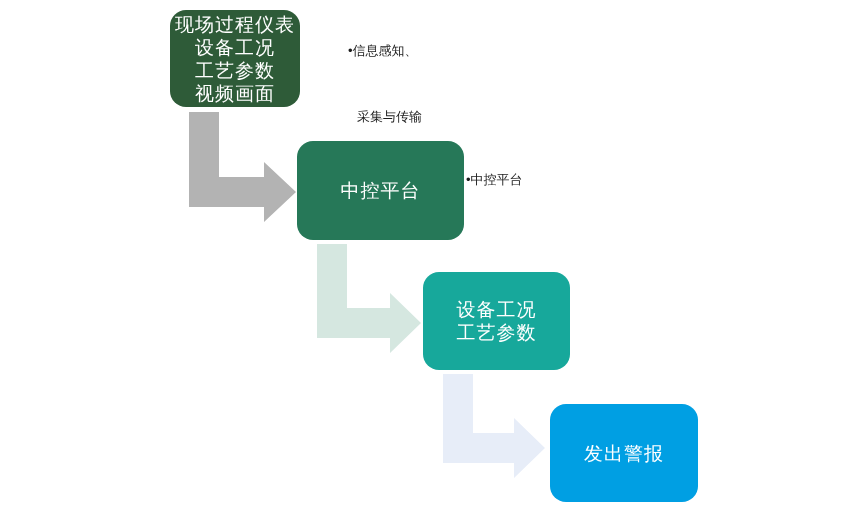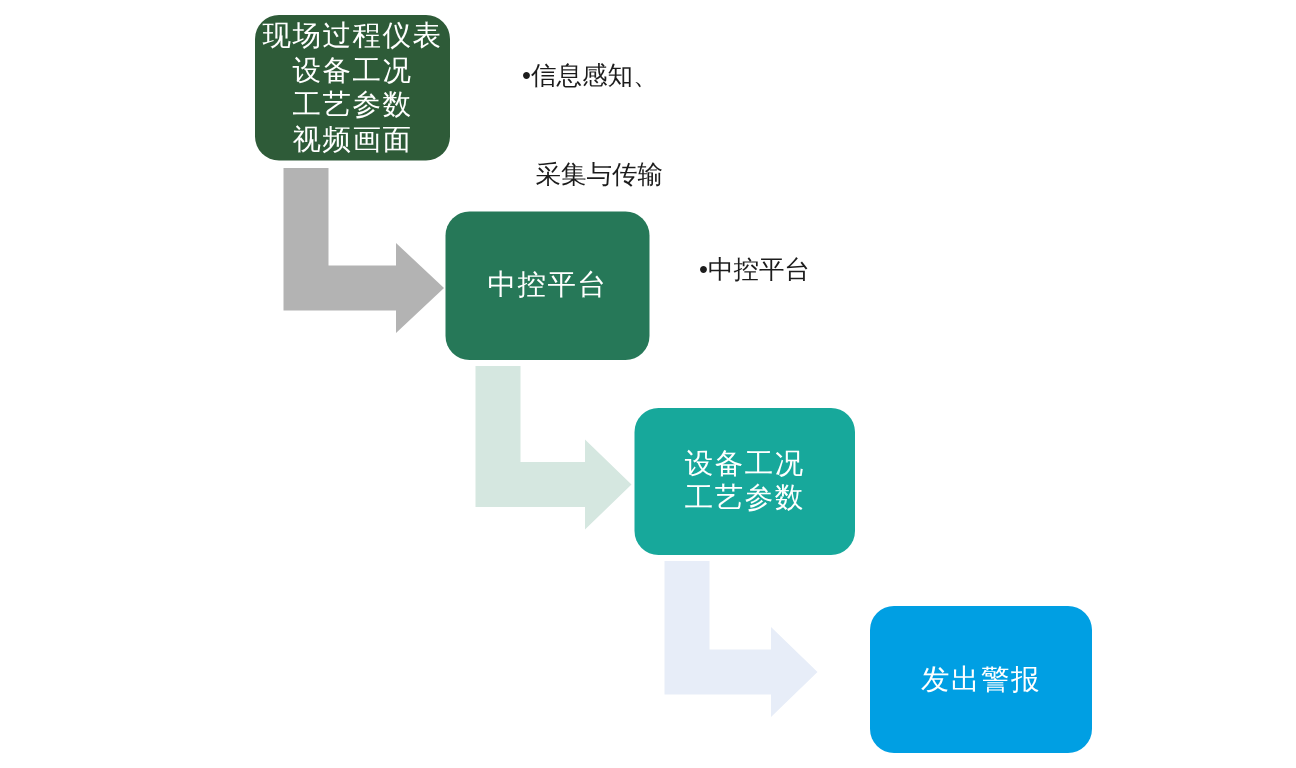--- a/index.html
+++ b/index.html
@@ -29,27 +29,27 @@
     display: flex;
     flex-direction: column;
     align-items: center;
     justify-content: center;
     text-align: center;
     font-size: 19px;
     line-height: 23px;
     letter-spacing: 1px;
   }
   .box-1 { left: 170px; top: 10px;  width: 130px; height: 97px; background: #2E5B38; }
-  .box-2 { left: 297px; top: 141px; width: 136px; height: 99px; background: #267858; }
+  .box-2 { left: 297px; top: 141px; width: 167px; height: 99px; background: #267858; }
   .box-3 { left: 423px; top: 272px; width: 147px; height: 98px; background: #17A89B; }
-  .box-4 { left: 580px; top: 404px; width: 148px; height: 98px; background: #009FE3; }
+  .box-4 { left: 550px; top: 404px; width: 148px; height: 98px; background: #009FE3; }
   .annotation {
     position: absolute;
     color: #1c1c1c;
-    font-size: 17px;
+    font-size: 13px;
     line-height: 25px;
     white-space: nowrap;
   }
   .ann-1 { left: 348px; top: 38px;  }
   .ann-2 { left: 466px; top: 167px; }
   .ann-3 { left: 591px; top: 297px; }
   .annotation .line2 { padding-left: 9px; margin-top: 41px; }
   .arrow-1 { fill: #B3B3B3; }
   .arrow-2 { fill: #D5E7E0; }
   .arrow-3 { fill: #E7EDF8; }

